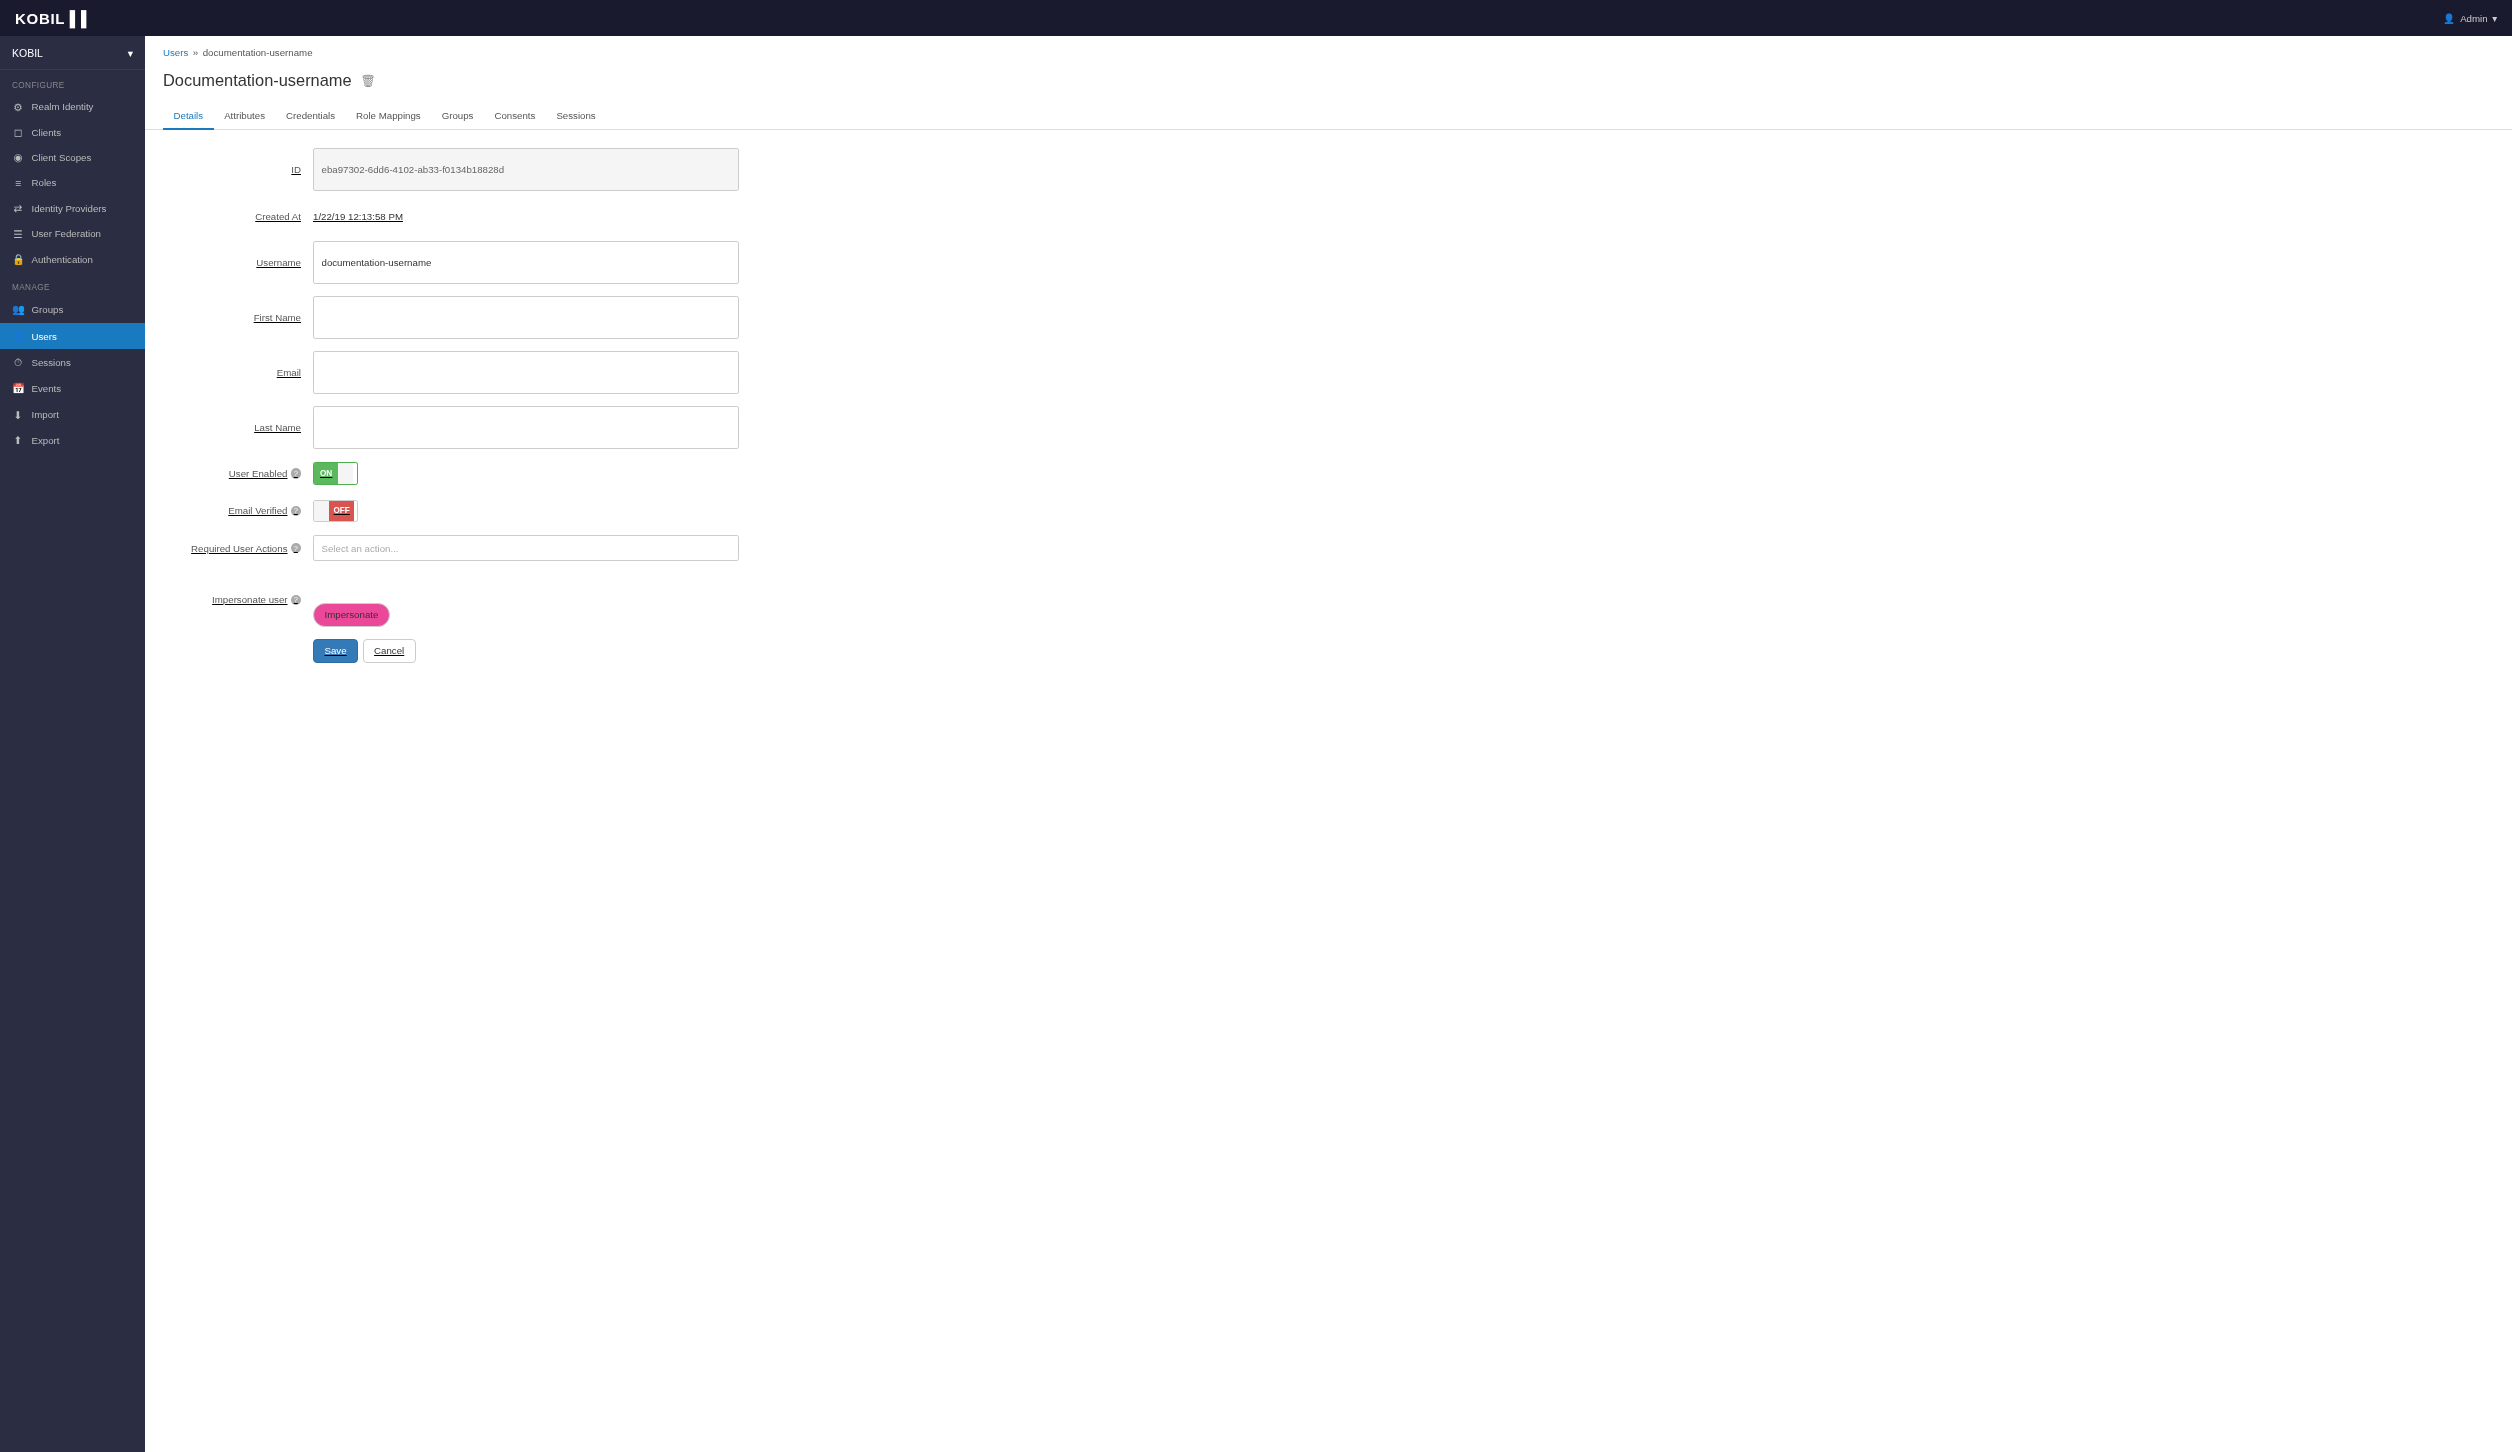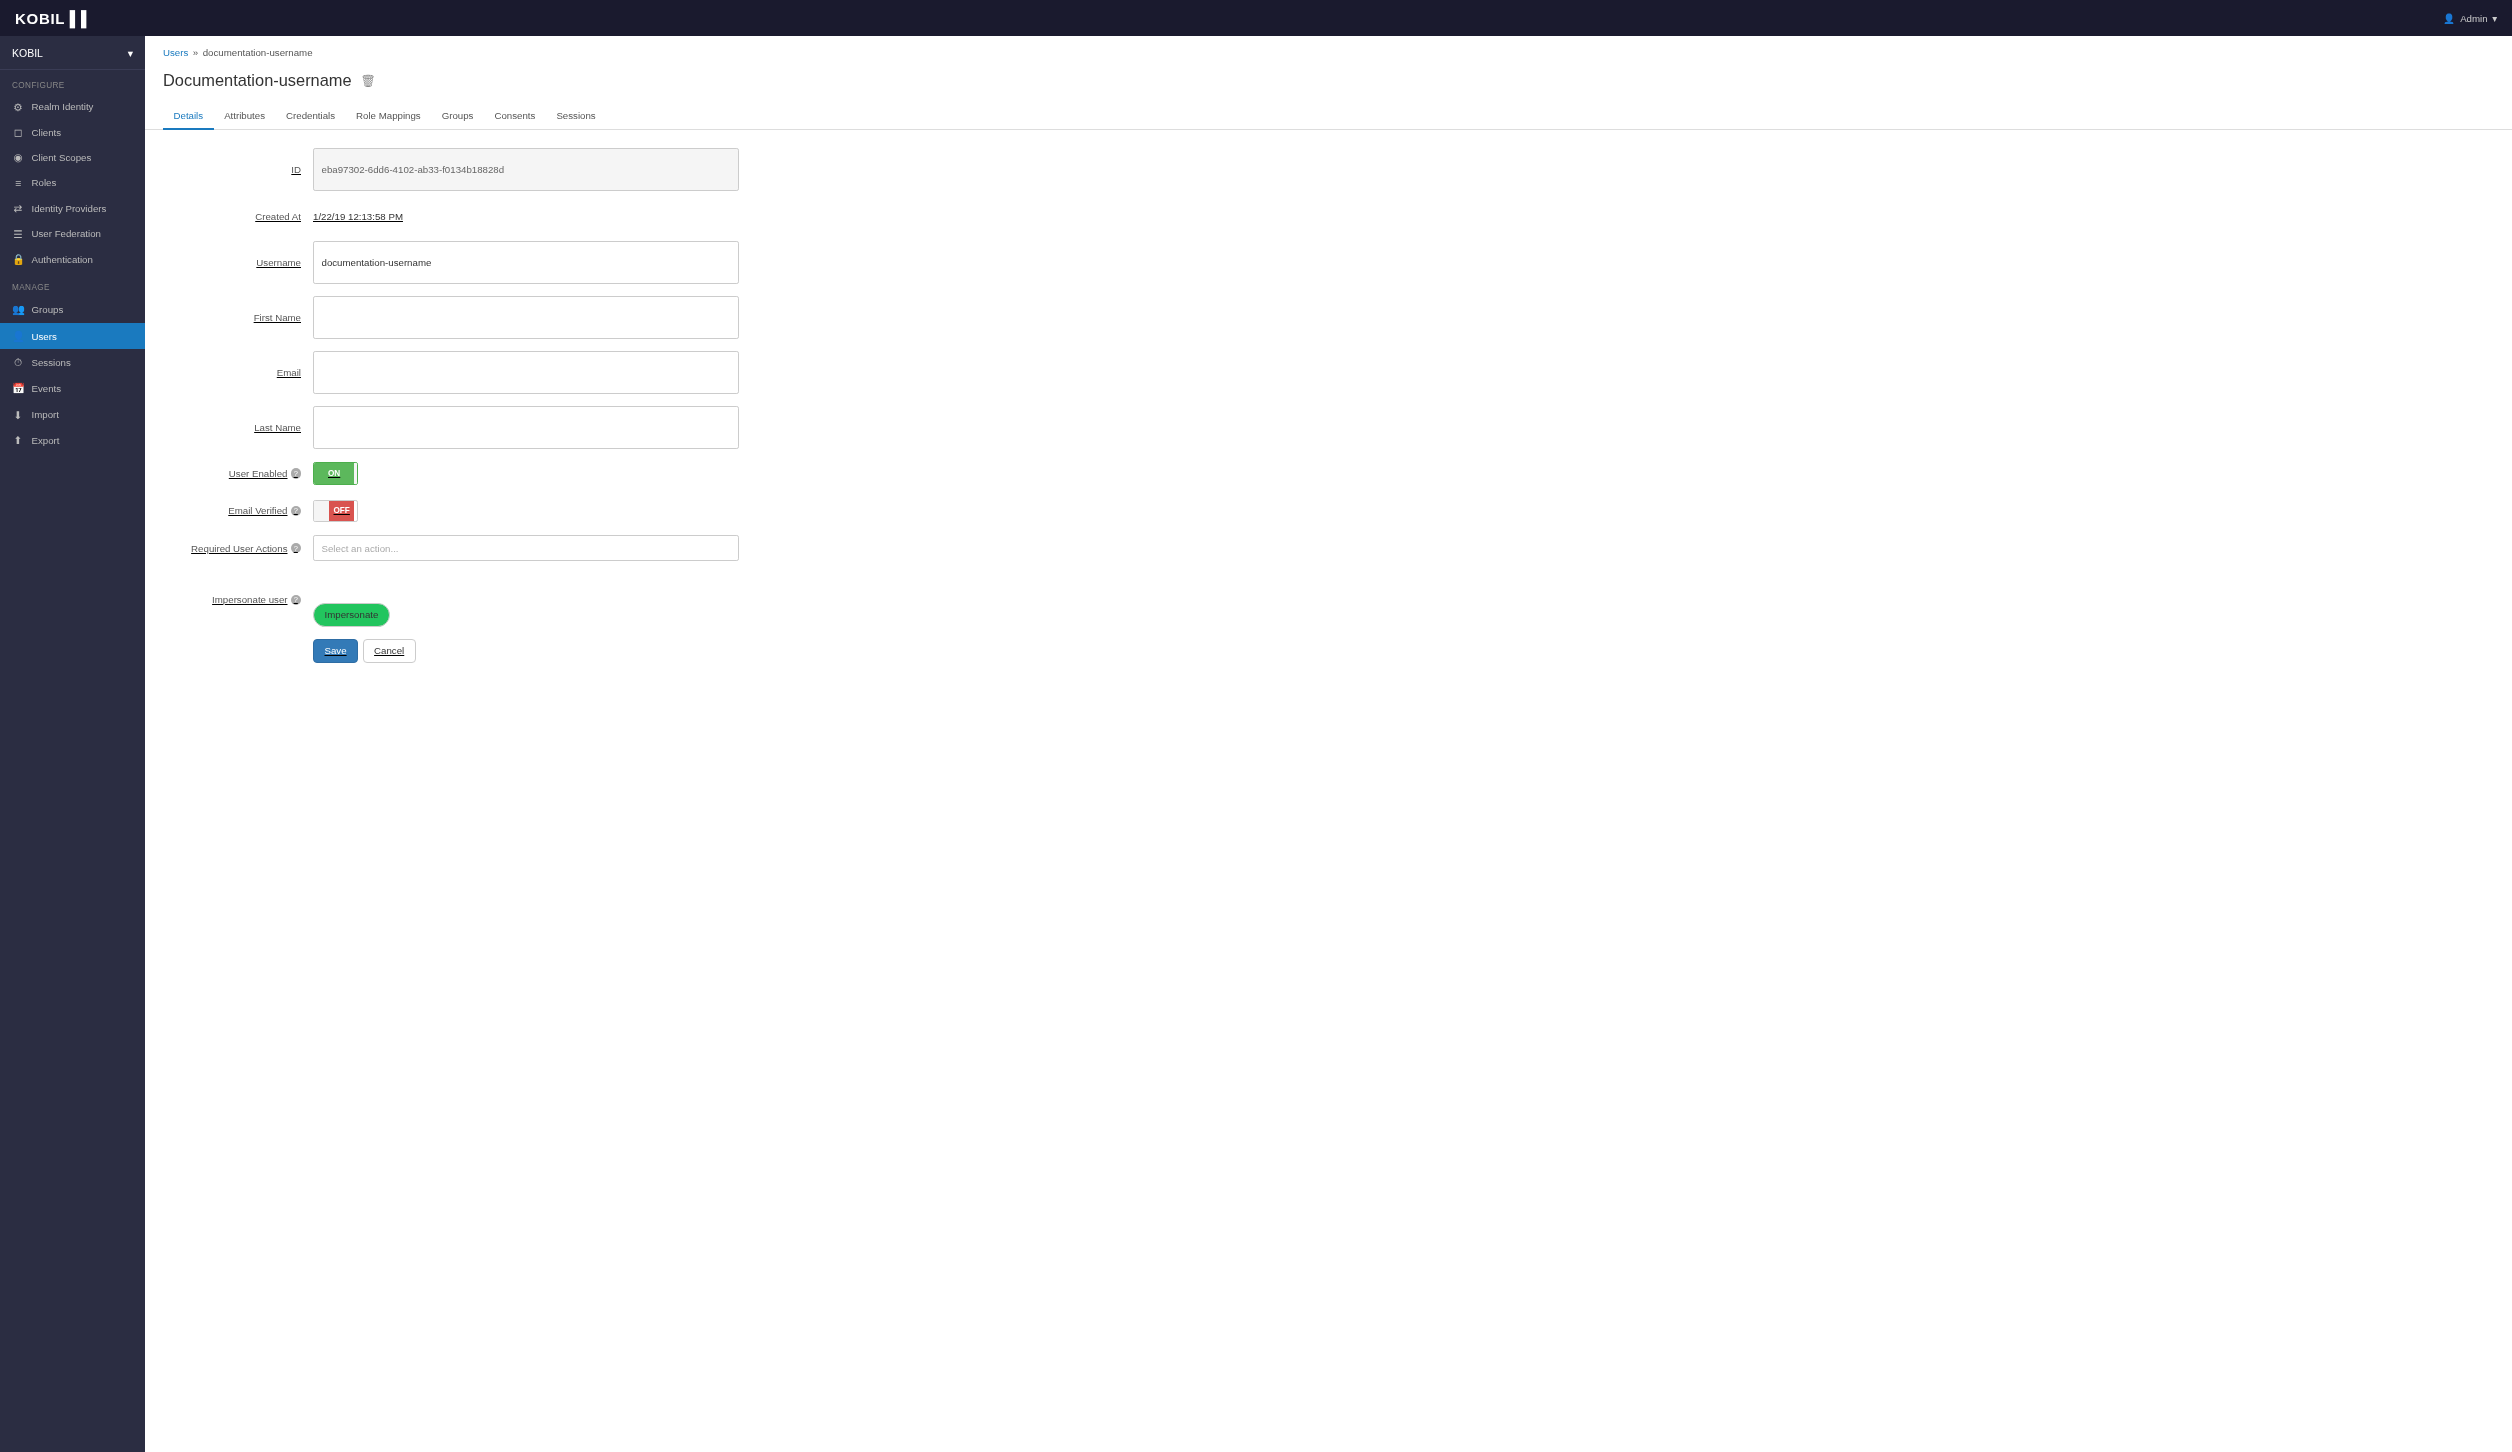--- a/index.html
+++ b/index.html
@@ -202,21 +202,21 @@
       border-radius: 2.2px;
       overflow: hidden;
       width: 45px;
       height: 22.4px;
     }
     .toggle-on {
       background: #5cb85c;
       color: #fff;
       font-size: 8.2px;
       font-weight: bold;
-      padding: 0 14px;
+      padding: 0 6px;
       height: 100%;
       display: flex;
       align-items: center;
       cursor: pointer;
     }
     .toggle-off-space {
       background: #f5f5f5;
       width: 15px;
       height: 100%;
     }
@@ -276,21 +276,21 @@
       background: #337ab7;
       color: #fff;
       border-color: #2e6da4;
     }
     .btn-default {
       background: #fff;
       color: #333;
       border-color: #ccc;
     }
     .btn-impersonate {
-      background: #22c55e;
+      background: #ec4899;
       color: #333;
       border: 0.7px solid #ccc;
       border-radius: 12px;
       margin-top: 30px;
     }
 
     .form-actions {
       display: flex;
       gap: 4.5px;
       margin-top: 6px;

